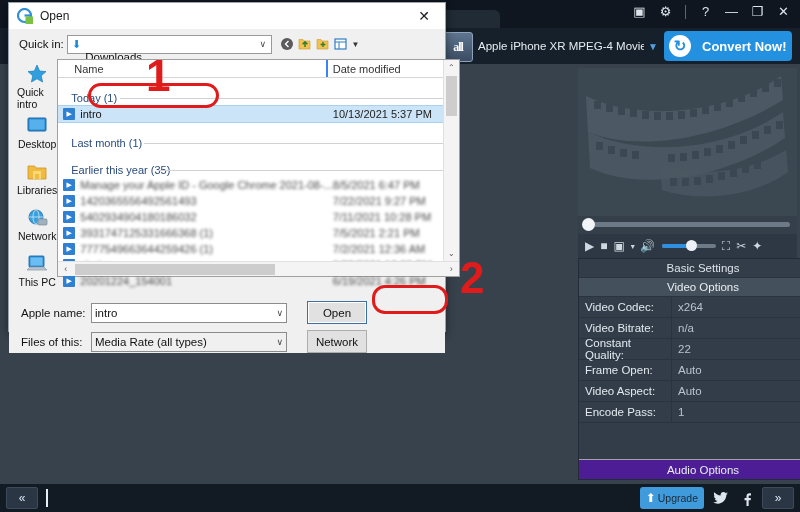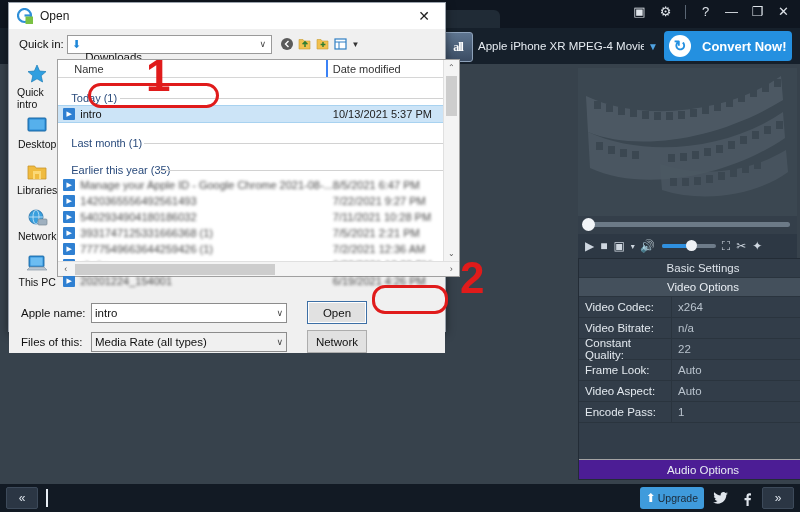--- a/index.html
+++ b/index.html
@@ -265,21 +265,21 @@
     </div>
     <div class="srow">
       <div class="lbl">Constant Quality:</div>
       <div class="val">
         <span style="flex:1">22</span>
         <span class="car">▾</span>
         <span class="gear">⚙</span>
       </div>
     </div>
     <div class="srow">
-      <div class="lbl">Frame Look:</div>
+      <div class="lbl">Frame Open:</div>
       <div class="val">
         <span style="flex:1">Auto</span>
         <span class="car">▾</span>
       </div>
     </div>
     <div class="srow">
       <div class="lbl">Video Aspect:</div>
       <div class="val">
         <span style="flex:1">Auto</span>
         <span class="car">▾</span>

